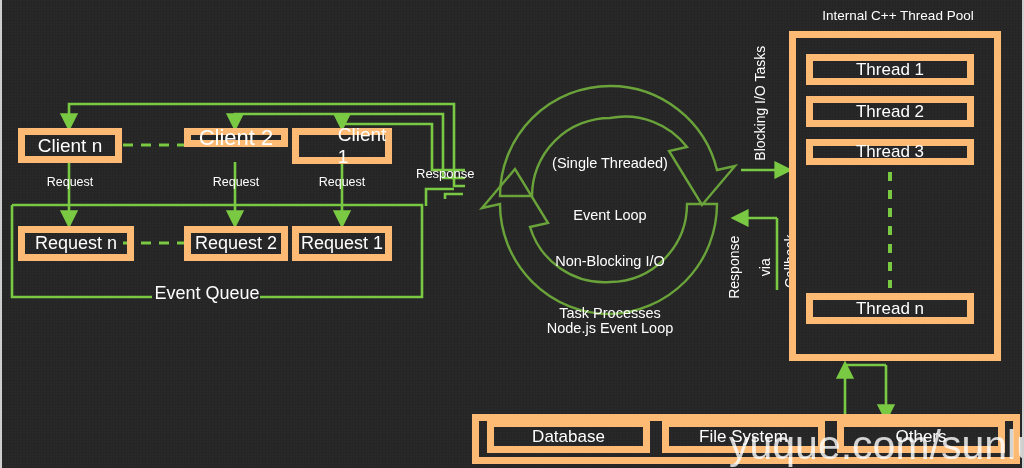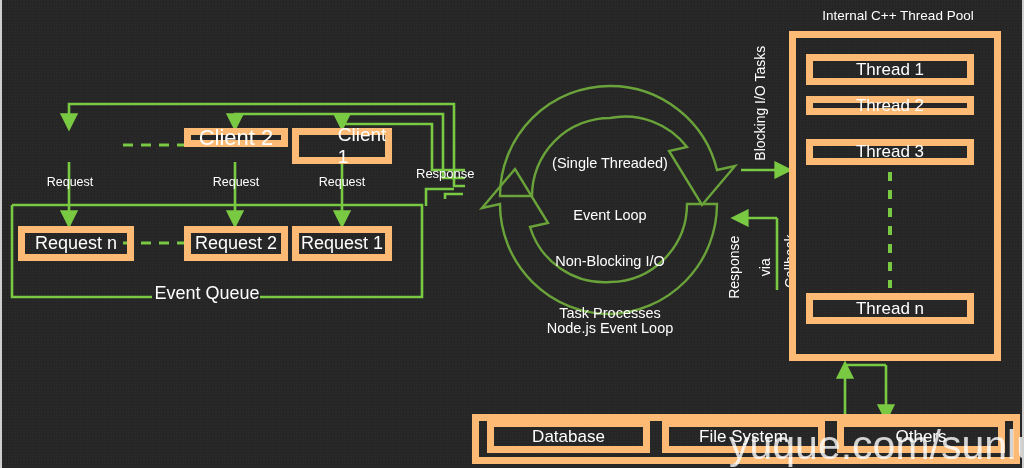--- a/index.html
+++ b/index.html
@@ -109,20 +109,23 @@
                L 480,208
                L 513,169
                L 546,223
                L 528,227
                A 78 78 0 0 0 608,282
                A 78 78 0 0 0 685,204
                Z"></path>
     </g>
   </svg>
 
+  <div class="box" style="left:16px;top:128px;width:104px;height:35px;font-size:19px;">
+    <span>Client n</span>
+  </div>
   <div class="box" style="left:182px;top:128px;width:104px;height:19px;font-size:22px;justify-content:center;">
     <span>Client 2</span>
   </div>
   <div class="box" style="left:290px;top:128px;width:100px;height:36px;font-size:19px;padding-left:40px;">
     <span>Client 1</span>
   </div>
 
   <div class="lbl center" style="left:22px;top:175px;width:92px;font-size:12.5px;">Request</div>
   <div class="lbl center" style="left:188px;top:175px;width:92px;font-size:12.5px;">Request</div>
   <div class="lbl center" style="left:294px;top:175px;width:92px;font-size:12.5px;">Request</div>
@@ -157,21 +160,21 @@
   <div class="lbl vert" style="left:716px;top:259px;width:94px;font-size:14px;transform:rotate(-90deg);text-align:center;">via</div>
   <div class="lbl vert" style="left:741px;top:253px;width:94px;font-size:14px;transform:rotate(-90deg);text-align:center;">Callback</div>
 
   <div class="lbl center" style="left:788px;top:8px;width:216px;font-size:13.5px;">Internal C++ Thread Pool</div>
 
   <div class="box" style="left:787px;top:31px;width:212px;height:330px;"></div>
 
   <div class="box" style="left:804px;top:54px;width:168px;height:31px;font-size:17px;">
     <span>Thread 1</span>
   </div>
-  <div class="box" style="left:804px;top:96px;width:168px;height:19px;font-size:17px;">
+  <div class="box" style="left:804px;top:96px;width:168px;height:31px;font-size:17px;">
     <span>Thread 2</span>
   </div>
   <div class="box" style="left:804px;top:139px;width:168px;height:26px;font-size:17px;">
     <span>Thread 3</span>
   </div>
   <div class="box" style="left:804px;top:293px;width:168px;height:31px;font-size:17px;">
     <span>Thread n</span>
   </div>
 
   <div class="box" style="left:470px;top:414px;width:548px;height:50px;"></div>

